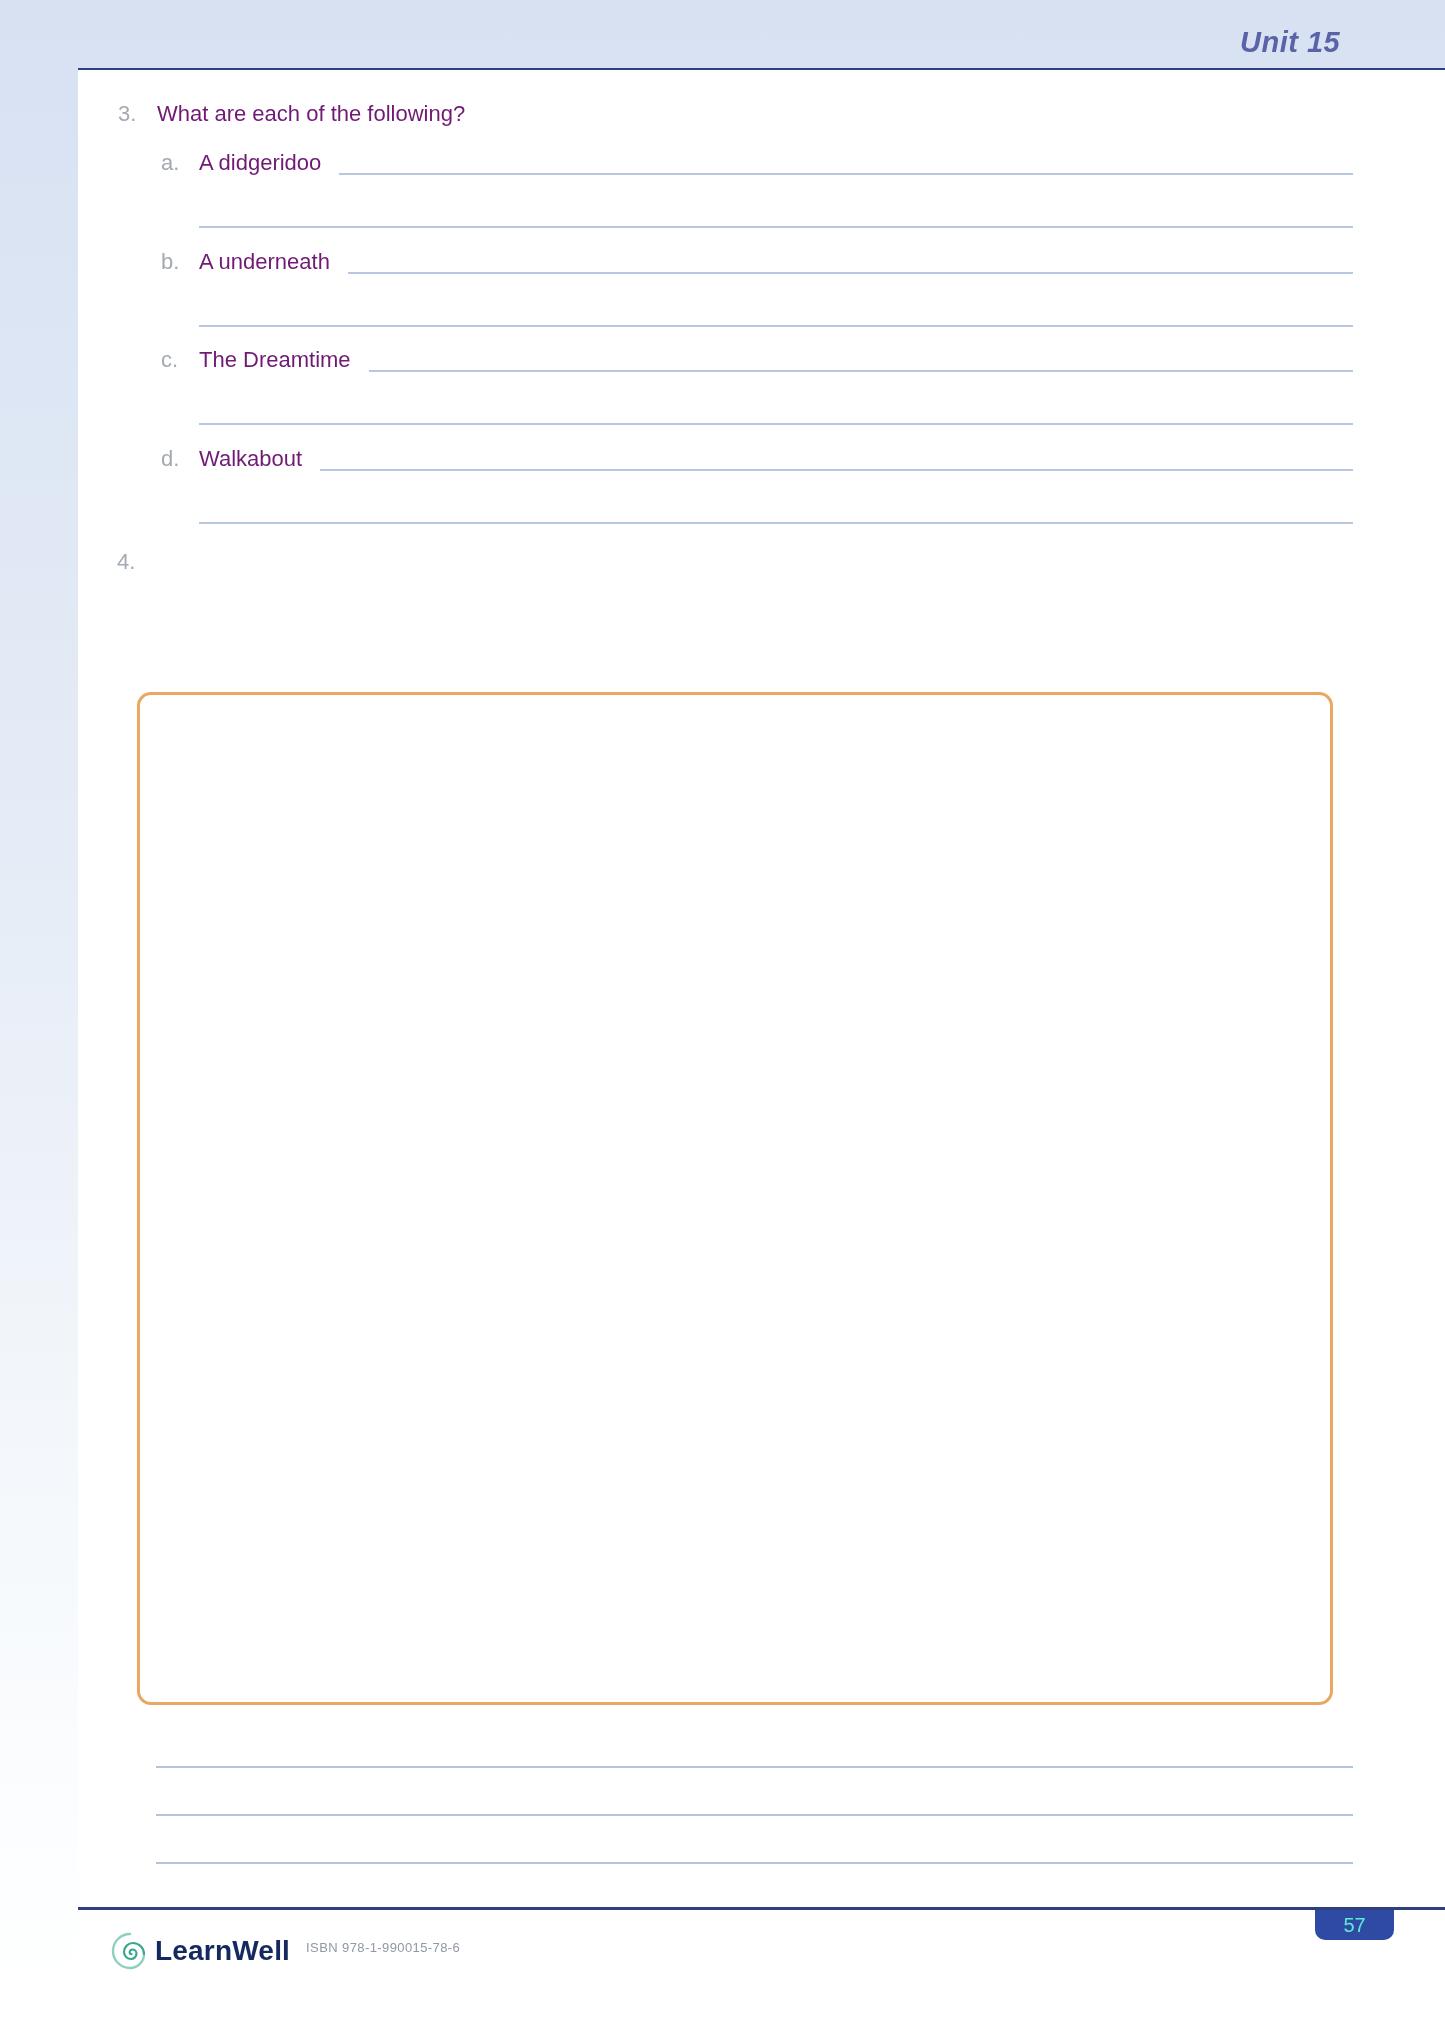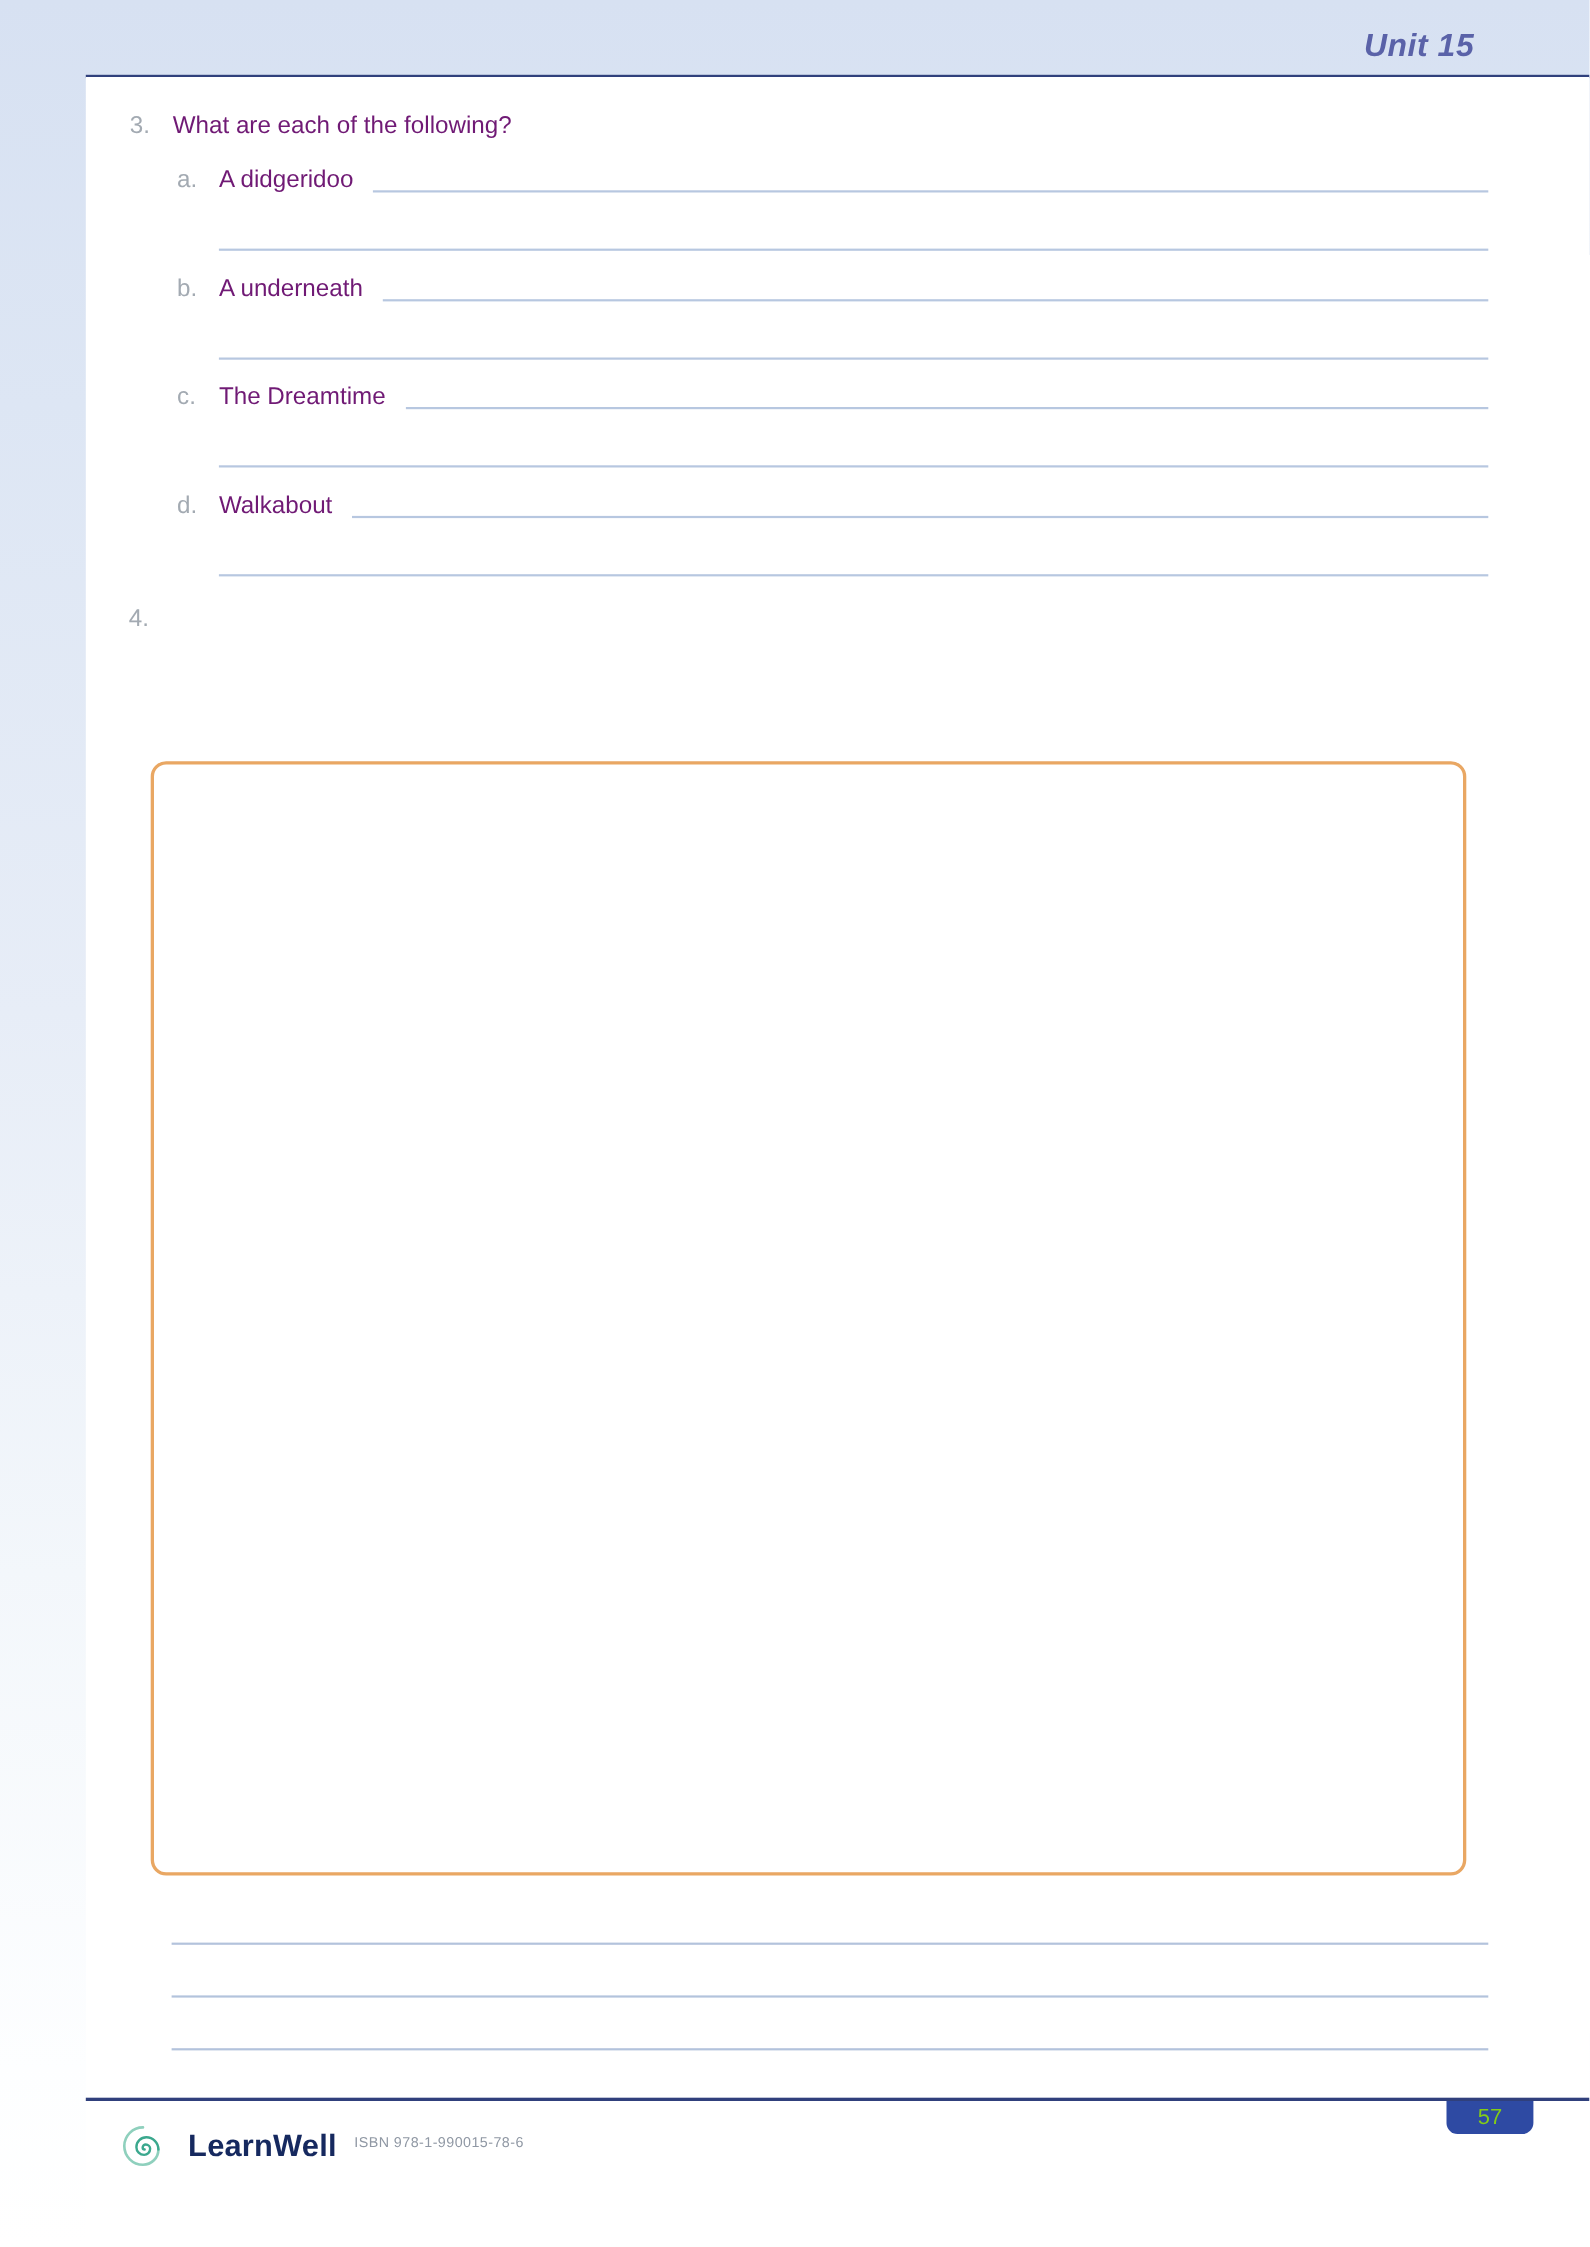--- a/index.html
+++ b/index.html
@@ -88,30 +88,30 @@
 
   
   .footer-rule {
     position: absolute; left: 78px; top: 1907px; width: 1367px; height: 3px;
     background: #30407c;
   }
   .page-badge {
     position: absolute; left: 1315px; top: 1910px; width: 79px; height: 30px;
     background: #2e4aa3;
     border-radius: 0 0 10px 10px;
-    color: #84cc16; font-size: 20px;
+    color: #5eead4; font-size: 20px;
     display: flex; align-items: center; justify-content: center;
   }
   .brand-row {
     position: absolute; left: 110px; top: 1930px; height: 42px;
     display: flex; align-items: center;
   }
   .brand-icon { width: 40px; height: 40px; }
   .brand-name {
-    margin-left: 21px;
+    margin-left: 5px;
     font-size: 28px; font-weight: bold; color: #16295f;
     letter-spacing: 0.2px;
   }
   .brand-isbn {
     margin-left: 16px;
     font-size: 13px; color: #9098a4;
     letter-spacing: 0.4px;
     position: relative; top: -4px;
   }
 </style>

